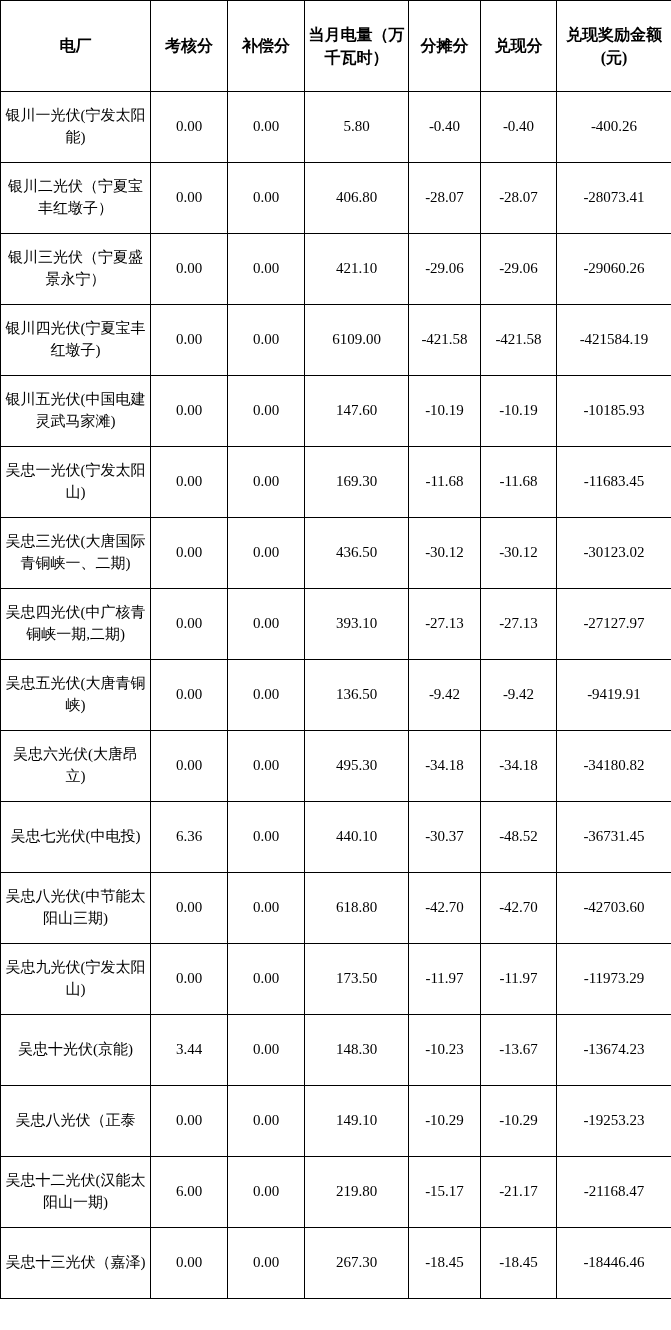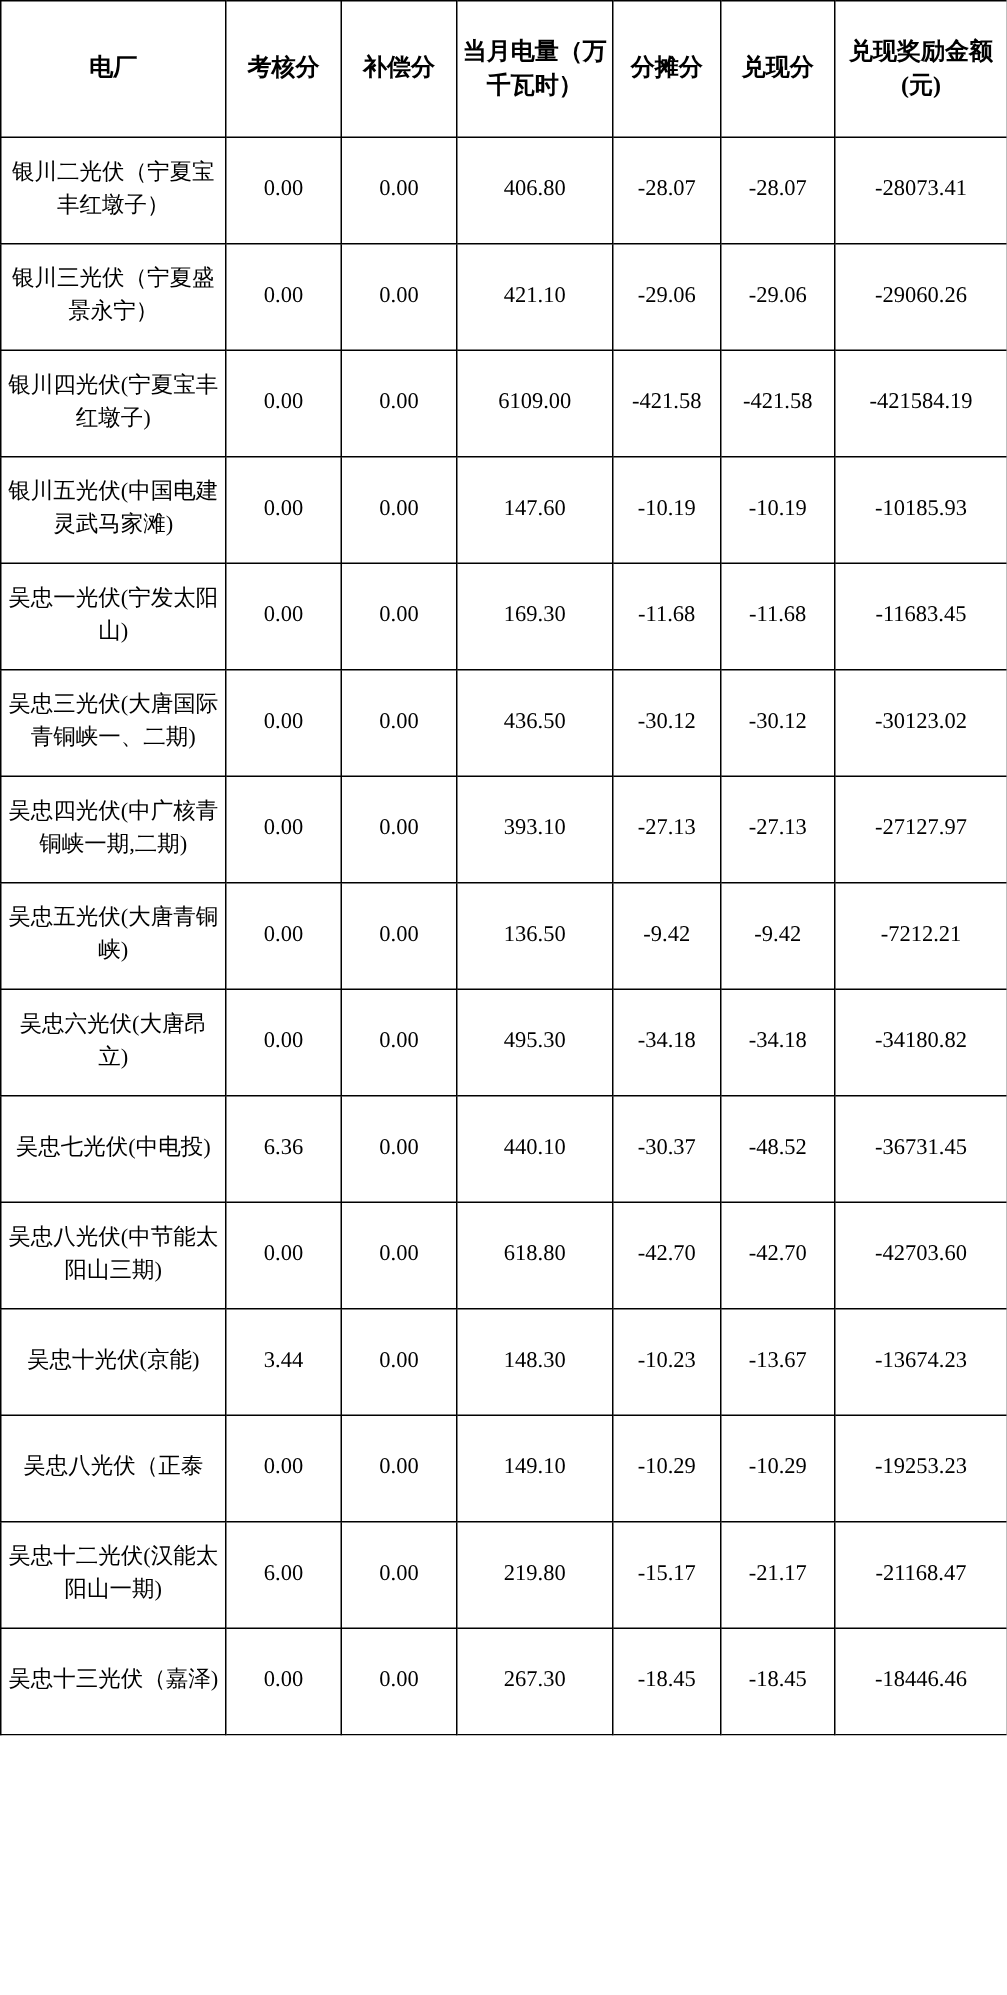--- a/index.html
+++ b/index.html
@@ -73,20 +73,29 @@
         <th>考核分</th>
         <th>补偿分</th>
         <th>当月电量（万千瓦时）</th>
         <th>分摊分</th>
         <th>兑现分</th>
         <th>兑现奖励金额(元)</th>
       </tr>
     </thead>
     <tbody id="table-body">
         <tr>
+          <td class="name-cell">银川一光伏(宁发太阳能)</td>
+          <td class="num-cell">0.00</td>
+          <td class="num-cell">0.00</td>
+          <td class="num-cell">5.80</td>
+          <td class="num-cell">-0.40</td>
+          <td class="num-cell">-0.40</td>
+          <td class="num-cell">-400.26</td>
+        </tr>
+        <tr>
           <td class="name-cell">银川二光伏（宁夏宝丰红墩子）</td>
           <td class="num-cell">0.00</td>
           <td class="num-cell">0.00</td>
           <td class="num-cell">406.80</td>
           <td class="num-cell">-28.07</td>
           <td class="num-cell">-28.07</td>
           <td class="num-cell">-28073.41</td>
         </tr>
         <tr>
           <td class="name-cell">银川三光伏（宁夏盛景永宁）</td>
@@ -142,21 +151,21 @@
           <td class="num-cell">-27.13</td>
           <td class="num-cell">-27127.97</td>
         </tr>
         <tr>
           <td class="name-cell">吴忠五光伏(大唐青铜峡)</td>
           <td class="num-cell">0.00</td>
           <td class="num-cell">0.00</td>
           <td class="num-cell">136.50</td>
           <td class="num-cell">-9.42</td>
           <td class="num-cell">-9.42</td>
-          <td class="num-cell">-7212.21</td>
+          <td class="num-cell">-9419.91</td>
         </tr>
         <tr>
           <td class="name-cell">吴忠六光伏(大唐昂立)</td>
           <td class="num-cell">0.00</td>
           <td class="num-cell">0.00</td>
           <td class="num-cell">495.30</td>
           <td class="num-cell">-34.18</td>
           <td class="num-cell">-34.18</td>
           <td class="num-cell">-34180.82</td>
         </tr>
@@ -170,20 +179,29 @@
           <td class="num-cell">-36731.45</td>
         </tr>
         <tr>
           <td class="name-cell">吴忠八光伏(中节能太阳山三期)</td>
           <td class="num-cell">0.00</td>
           <td class="num-cell">0.00</td>
           <td class="num-cell">618.80</td>
           <td class="num-cell">-42.70</td>
           <td class="num-cell">-42.70</td>
           <td class="num-cell">-42703.60</td>
+        </tr>
+        <tr>
+          <td class="name-cell">吴忠九光伏(宁发太阳山)</td>
+          <td class="num-cell">0.00</td>
+          <td class="num-cell">0.00</td>
+          <td class="num-cell">173.50</td>
+          <td class="num-cell">-11.97</td>
+          <td class="num-cell">-11.97</td>
+          <td class="num-cell">-11973.29</td>
         </tr>
         <tr>
           <td class="name-cell">吴忠十光伏(京能)</td>
           <td class="num-cell">3.44</td>
           <td class="num-cell">0.00</td>
           <td class="num-cell">148.30</td>
           <td class="num-cell">-10.23</td>
           <td class="num-cell">-13.67</td>
           <td class="num-cell">-13674.23</td>
         </tr>

